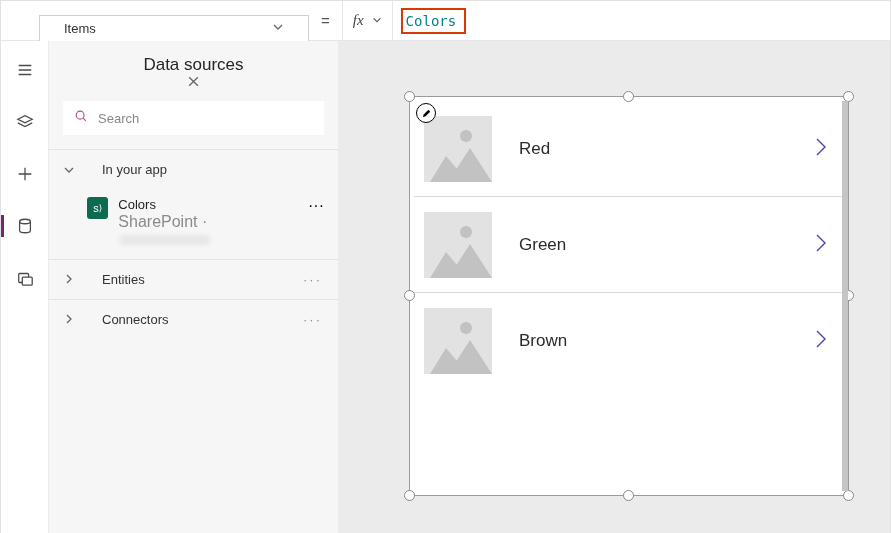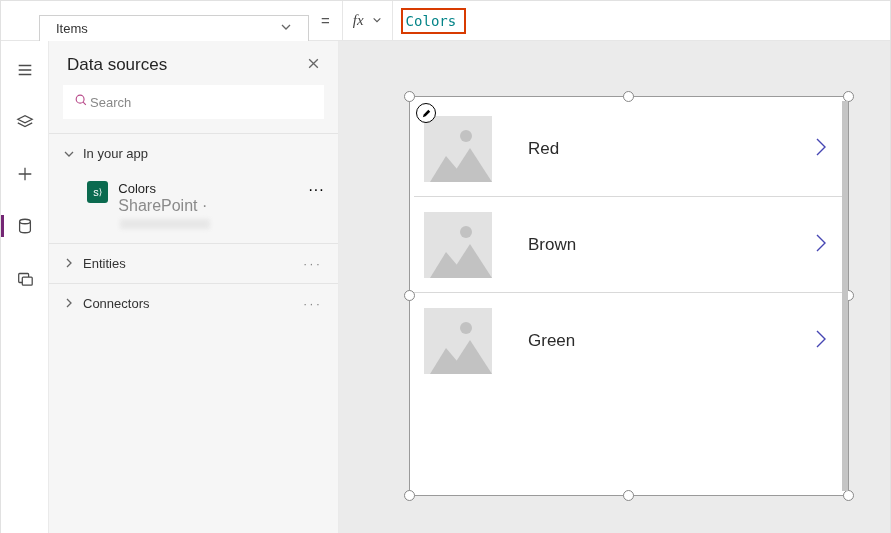--- a/index.html
+++ b/index.html
@@ -23,21 +23,21 @@
     font-size: 13px;
   }
   .property-select {
     margin: 16px 0 0 38px;
     width: 270px;
     height: 28px;
     border: 1px solid #d0d0d0;
     display: flex;
     align-items: center;
     justify-content: space-between;
-    padding: 0 16px;
+    padding: 0 24px;
     color: #333;
     background: #fff;
   }
   .property-select .chev { color: #666; }
   .eq { margin: 0 12px; color: #555; font-size: 15px; }
   .fx-divider { width: 1px; height: 40px; background: #e6e6e6; }
   .fx-label { font-style: italic; font-family: Georgia, serif; padding: 0 4px 0 10px; color: #444; font-size: 15px; display:flex; align-items:center; gap:8px;}
   .fx-label .chev { font-style: normal; font-family: "Segoe UI"; font-size: 11px; color:#555; }
   .fx-divider2 { width: 1px; height: 40px; background: #e6e6e6; margin-left: 6px;}
   .formula-input {
@@ -88,38 +88,39 @@
   .panel {
     width: 290px;
     background: #f6f6f6;
     border-right: 1px solid #eaeaea;
     display:flex;
     flex-direction: column;
   }
   .panel-head {
     display:flex; align-items:center; justify-content:space-between;
     padding: 14px 18px 10px 18px;
+    flex-direction: column;
   }
   .panel-title { font-size: 17px; color:#252525; }
   .panel-close { color:#666; cursor:pointer; font-size: 14px;}
   .search-wrap { padding: 0 14px 14px 14px; }
   .search-box {
     background:#fff; height:34px; display:flex; align-items:center;
-    padding: 0 10px; border:1px solid #fff;
+    padding: 0 10px; gap:8px; border:1px solid #fff;
   }
   .search-box svg { width:14px; height:14px; }
   .search-box input {
     border:none; outline:none; font-size:13px; flex:1; color:#333;
   }
   .search-box input::placeholder { color:#888; }
 
   .panel-sep { height:1px; background:#e4e4e4; }
 
   .tree-item {
-    display:flex; align-items:center; padding: 12px 14px; gap:6px; color:#333; font-size:13px; cursor:pointer;
+    display:flex; align-items:center; padding: 12px 14px; gap:25px; color:#333; font-size:13px; cursor:pointer;
     position:relative;
   }
   .tree-item .chev { display:inline-flex; width:14px; color:#666;}
   .tree-item .more { position:absolute; right:16px; color:#888; letter-spacing:2px; }
   .ds-entry {
     display:flex; align-items:flex-start; padding: 8px 14px 10px 38px; gap:10px; position:relative; cursor:pointer;
   }
   .ds-icon { width:22px; height:22px; background:#0b6a4f; border-radius:3px; display:flex; align-items:center; justify-content:center; color:#fff; font-size:11px;}
   .ds-label { font-size:13px; color:#222; line-height:1.2;}
   .ds-sub { font-size:16px; color:#8a8a8a; }
@@ -150,21 +151,21 @@
     position:absolute; left:6px; top:6px; width:20px; height:20px; border:1.5px solid #000; border-radius:50%;
     background:#fff; display:flex; align-items:center; justify-content:center; z-index:3;
   }
   .edit-badge svg { width:11px; height:11px; }
 
   .gallery {
     position:absolute; inset:4px 6px 4px 4px; overflow:hidden;
   }
   .row {
     height:96px; border-bottom:1px solid #d9d9d9; display:flex; align-items:center;
-    padding: 0 14px 0 10px; gap:36px; position:relative;
+    padding: 0 14px 0 10px; gap:27px; position:relative;
   }
   .row:last-child { border-bottom:none; }
   .thumb { width:68px; height:66px; background:#e2e2e2; position:relative; overflow:hidden; }
   .thumb .mtn { position:absolute; bottom:0; left:0; right:0; height:34px; }
   .thumb .mtn::before {
     content:""; position:absolute; left:6px; bottom:0; width:0; height:0;
     border-left:16px solid transparent; border-right:22px solid transparent; border-bottom:26px solid #c2c2c2;
   }
   .thumb .mtn::after {
     content:""; position:absolute; left:24px; bottom:0; width:0; height:0;
@@ -330,31 +331,31 @@
             <div class="row-title">Red</div>
             <div class="row-chev"><svg viewBox="0 0 14 22">
                   <path d="M3 3l8 8-8 8"></path>
                 </svg></div>
           </div>
           <div class="row">
             <div class="thumb">
                 <div class="sun"></div>
                 <div class="mtn"></div>
               </div>
-            <div class="row-title">Brown</div>
+            <div class="row-title">Green</div>
             <div class="row-chev"><svg viewBox="0 0 14 22">
                   <path d="M3 3l8 8-8 8"></path>
                 </svg></div>
           </div>
           <div class="row">
             <div class="thumb">
                 <div class="sun"></div>
                 <div class="mtn"></div>
               </div>
-            <div class="row-title">Green</div>
+            <div class="row-title">Brown</div>
             <div class="row-chev"><svg viewBox="0 0 14 22">
                   <path d="M3 3l8 8-8 8"></path>
                 </svg></div>
           </div>
         </div>
         <div class="vscroll"></div>
       </div>
     </div>
   </div>
 </div>

